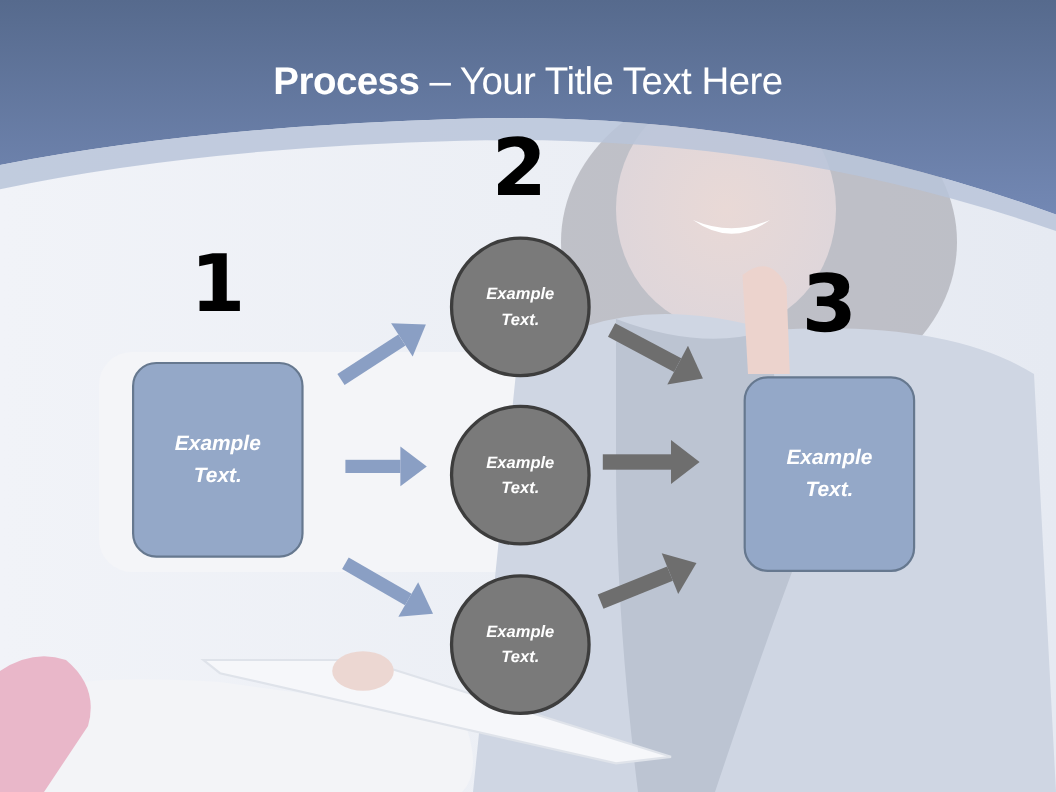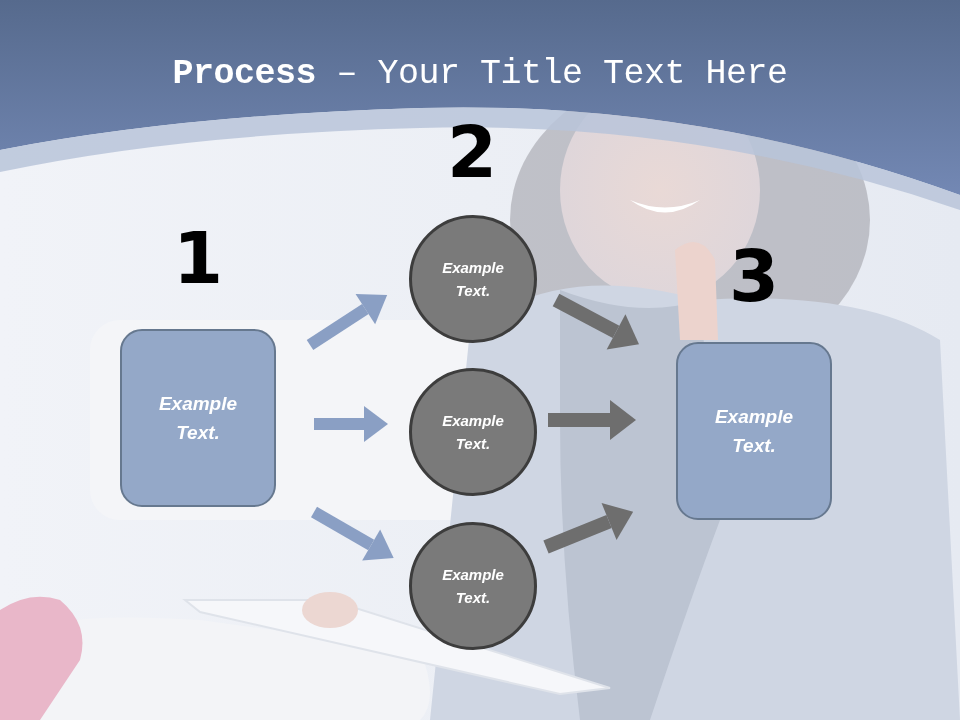--- a/index.html
+++ b/index.html
@@ -9,21 +9,21 @@
       font-family: "Liberation Sans", "DejaVu Sans", sans-serif;
       background: #eef1f6;
     }
     .slide { position: absolute; left: 0; top: 0; width: 960px; height: 720px; overflow: hidden; }
 
     
     .bg-photo { position: absolute; inset: 0; }
     .bg-photo svg { position: absolute; left: 0; top: 0; }
 
     
-    .header { position: absolute; left: 0; top: 0; width: 953px; height: 240px; font-family: Liberation Mono, monospace; }
+    .header { position: absolute; left: 0; top: 0; width: 953px; height: 240px; }
     .header svg { position: absolute; left: 0; top: 0; }
     .title {
       position: absolute; left: 0; top: 52px; width: 960px;
       text-align: center; color: #ffffff; font-size: 35px; line-height: 44px;
       letter-spacing: -0.5px;
     }
     .title .bold { font-weight: bold; }
 
     
     .step-num {

